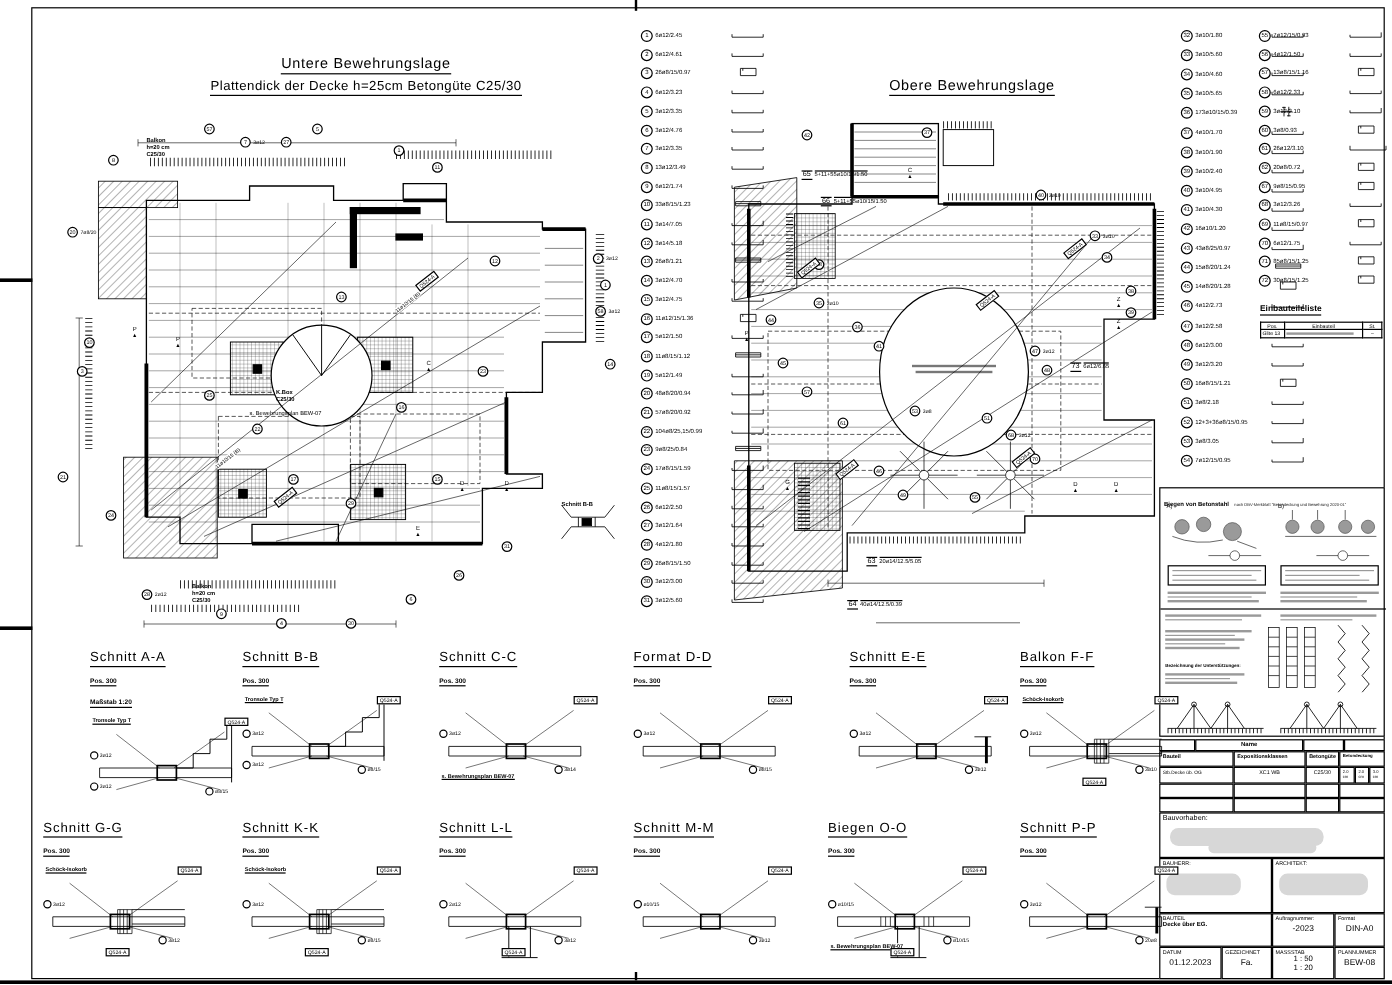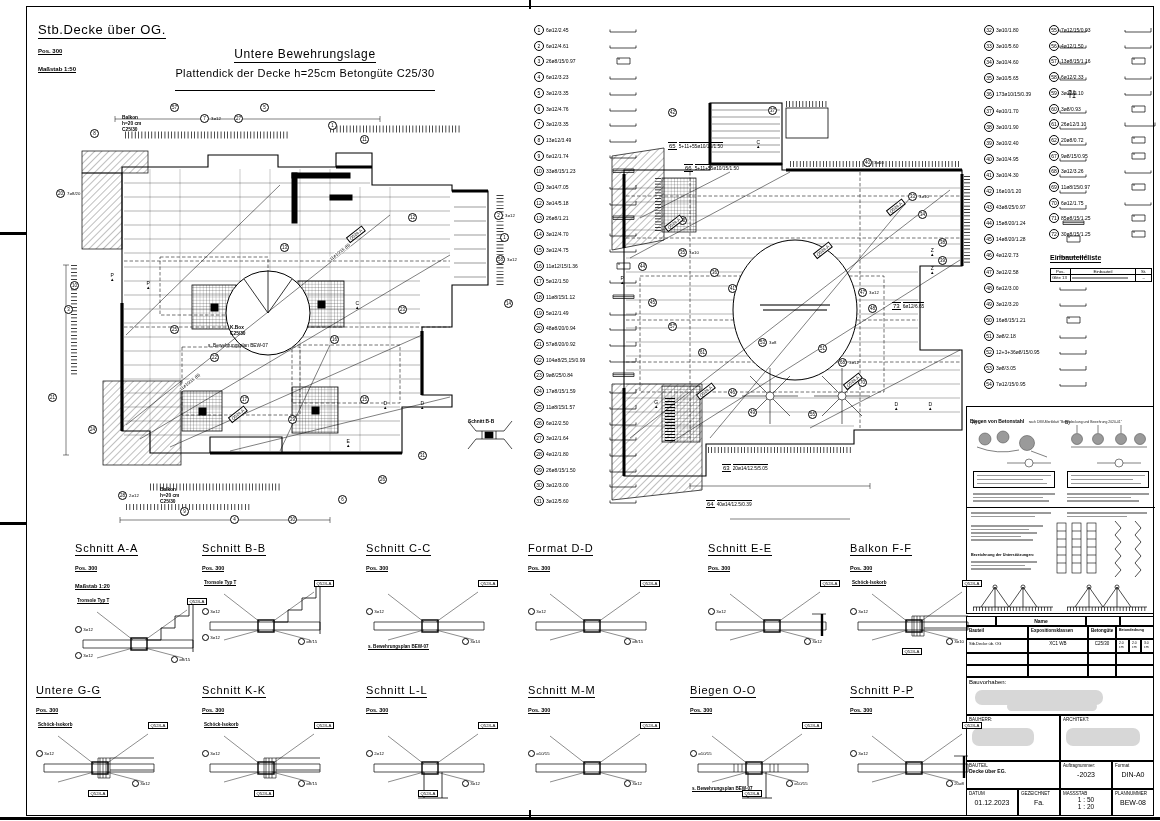--- a/index.html
+++ b/index.html
@@ -5,21 +5,21 @@
 *{margin:0;padding:0;box-sizing:border-box}
 html,body{background:#e9e9e9;font-family:"Liberation Sans",sans-serif;color:#000}
 .page{position:relative;width:1160px;height:821px;background:#fff;overflow:hidden}
 .abs{position:absolute}
 .frame{border:1.3px solid #000}
 .blk{background:#000}
 .u{border-bottom:1px solid #000;display:inline-block;padding-bottom:1px}
 .t-main{font-size:13px;letter-spacing:.6px;border-bottom:1.4px solid #000;display:inline-block;padding-bottom:1px}
 .t-sub{font-size:6px;font-weight:bold;border-bottom:.9px solid #000;display:inline-block;margin-top:2px}
 .t-big{font-size:12px;letter-spacing:.6px;border-bottom:1.2px solid #000;display:inline-block;padding-bottom:1px}
-.t-med{font-size:11px;letter-spacing:.4px;border-bottom:1.2px solid #000;display:inline-block;padding-bottom:11px;margin-top:3px}
+.t-med{font-size:11px;letter-spacing:.4px;border-bottom:1.2px solid #000;display:inline-block;padding-bottom:1px;margin-top:3px}
 .cnum{position:absolute;width:9px;height:9px;border:.8px solid #000;border-radius:50%;font-size:4.5px;line-height:8px;text-align:center;background:#fff;z-index:4}
 .clab{position:absolute;font-size:4.3px;white-space:nowrap;z-index:4}
 .mark{position:absolute;font-size:5px;line-height:4.5px;text-align:center;z-index:4;white-space:pre}
 .diag{position:absolute;font-size:4.3px;white-space:nowrap;transform-origin:left center;z-index:4;background:#fff}
 .boxed{border:.8px solid #000;padding:0 1.5px}
 .bigc{position:absolute;font-size:4.8px;white-space:nowrap;z-index:5}
 .bigc .n{display:inline-block;border-top:.9px solid #000;border-bottom:.9px solid #000;font-size:6px;padding:0 1px;margin-right:2px}
 .bigc .t{border-top:.8px solid #000;padding-top:1px}
 .ptxt{position:absolute;font-size:4.8px;line-height:1.2;white-space:pre-line;z-index:4}
 .srow{position:absolute;display:flex;align-items:center;gap:2px;height:14px}
@@ -47,31 +47,29 @@
 
 <div class="page">
 
   <div class="abs frame" style="left:26px;top:6px;width:1128px;height:810px"></div>
   <div class="abs blk" style="left:0;top:232px;width:27px;height:2.5px"></div>
   <div class="abs blk" style="left:0;top:522px;width:27px;height:2.5px"></div>
   <div class="abs blk" style="left:0;top:817px;width:1160px;height:3px"></div>
   <div class="abs blk" style="left:529px;top:0;width:2px;height:9px"></div>
   <div class="abs blk" style="left:529px;top:810px;width:2px;height:7px"></div>
 
-  <div class="abs" style="left:38px;top:20px">
-    <span class="t-main">Stb.Decke über OG.</span><br>
-    <span class="t-sub">Pos. 300</span><br>
-    <span class="t-sub">Maßstab 1:50</span>
-  </div>
 
   <div class="abs" style="left:140px;top:44px;width:330px;text-align:center">
     <span class="t-big">Untere Bewehrungslage</span><br>
     <span class="t-med">Plattendick der Decke h=25cm Betongüte C25/30</span><br>
   </div>
 
+  <div class="abs" style="left:700px;top:62px;width:220px;text-align:center">
+    <span class="t-big">Obere Bewehrungslage</span>
+  </div>
 
   <div class="abs" id="planL" style="left:30px;top:95px;width:505px;height:440px">
     <svg width="505" height="437" viewBox="0 0 505 437">
       <defs>
         <pattern id="haL" width="5" height="5" patternTransform="rotate(45)" patternUnits="userSpaceOnUse">
             <line x1="0" y1="0" x2="0" y2="5" stroke="#000" stroke-width="0.5"></line>
           </pattern>
         <pattern id="meL" width="3.2" height="3.2" patternUnits="userSpaceOnUse">
             <path d="M0,0 H3.2 M0,0 V3.2" stroke="#000" stroke-width="0.35"></path>
           </pattern>
@@ -887,21 +885,21 @@
             <path d="M114,36 V58" stroke="#000" stroke-width="2.4"></path>
             <path d="M104,36 H118" stroke="#000" stroke-width="0.7"></path>
           </svg><span class="tagq" style="left: 112px; top: 2px;">Q524-A</span><span class="tagr" style="left: 0px; top: 30px;"><span class="rc"></span> 3ø12</span><span class="tagr" style="left: 96px; top: 60px;"><span class="rc"></span> 3ø12</span></div></div>
       <div class="sec" style="left: 850px; top: 538px;"><span class="st">Balkon F-F</span><br><span class="sp">Pos. 300</span><div class="sk"><svg width="150" height="80" viewBox="0 0 150 80">
             <path d="M8,44 H118 M8,52 H118 M8,44 V52 M118,44 V52" stroke="#000" stroke-width="0.7" fill="none"></path>
             <rect x="56" y="42" width="16" height="12" fill="none" stroke="#000" stroke-width="1.4"></rect>
             <path d="M58,44 L22,16 M70,44 L112,14 M58,52 L22,62 M70,52 L108,62" stroke="#000" stroke-width="0.45" fill="none"></path>
             <path d="M62,38 h12 v20 h-12 z M64,38 v20 M67,38 v20 M70,38 v20" stroke="#000" stroke-width="0.6" fill="none"></path>
             <path d="M74,38 H118 M74,50 H118" stroke="#000" stroke-width="0.7" fill="none"></path>
           </svg><span class="tagq" style="left: 112px; top: 2px;">Q524-A</span><span class="tagn" style="left: 2px; top: 2px;">Schöck-Isokorb</span><span class="tagr" style="left: 0px; top: 30px;"><span class="rc"></span> 3ø12</span><span class="tagr" style="left: 96px; top: 60px;"><span class="rc"></span> 3ø10</span><span class="tagq" style="left: 52px; top: 70px;">Q524-A</span></div></div>
-      <div class="sec" style="left: 36px; top: 680px;"><span class="st">Untere G-G</span><br><span class="sp">Pos. 300</span><div class="sk"><svg width="150" height="80" viewBox="0 0 150 80">
+      <div class="sec" style="left: 36px; top: 680px;"><span class="st">Schnitt G-G</span><br><span class="sp">Pos. 300</span><div class="sk"><svg width="150" height="80" viewBox="0 0 150 80">
             <path d="M8,44 H118 M8,52 H118 M8,44 V52 M118,44 V52" stroke="#000" stroke-width="0.7" fill="none"></path>
             <rect x="56" y="42" width="16" height="12" fill="none" stroke="#000" stroke-width="1.4"></rect>
             <path d="M58,44 L22,16 M70,44 L112,14 M58,52 L22,62 M70,52 L108,62" stroke="#000" stroke-width="0.45" fill="none"></path>
             <path d="M62,38 h12 v20 h-12 z M64,38 v20 M67,38 v20 M70,38 v20" stroke="#000" stroke-width="0.6" fill="none"></path>
             <path d="M74,38 H118 M74,50 H118" stroke="#000" stroke-width="0.7" fill="none"></path>
           </svg><span class="tagq" style="left: 112px; top: 2px;">Q524-A</span><span class="tagn" style="left: 2px; top: 2px;">Schöck-Isokorb</span><span class="tagr" style="left: 0px; top: 30px;"><span class="rc"></span> 3ø12</span><span class="tagr" style="left: 96px; top: 60px;"><span class="rc"></span> 3ø12</span><span class="tagq" style="left: 52px; top: 70px;">Q524-A</span></div></div>
       <div class="sec" style="left: 202px; top: 680px;"><span class="st">Schnitt K-K</span><br><span class="sp">Pos. 300</span><div class="sk"><svg width="150" height="80" viewBox="0 0 150 80">
             <path d="M8,44 H118 M8,52 H118 M8,44 V52 M118,44 V52" stroke="#000" stroke-width="0.7" fill="none"></path>
             <rect x="56" y="42" width="16" height="12" fill="none" stroke="#000" stroke-width="1.4"></rect>
             <path d="M58,44 L22,16 M70,44 L112,14 M58,52 L22,62 M70,52 L108,62" stroke="#000" stroke-width="0.45" fill="none"></path>

